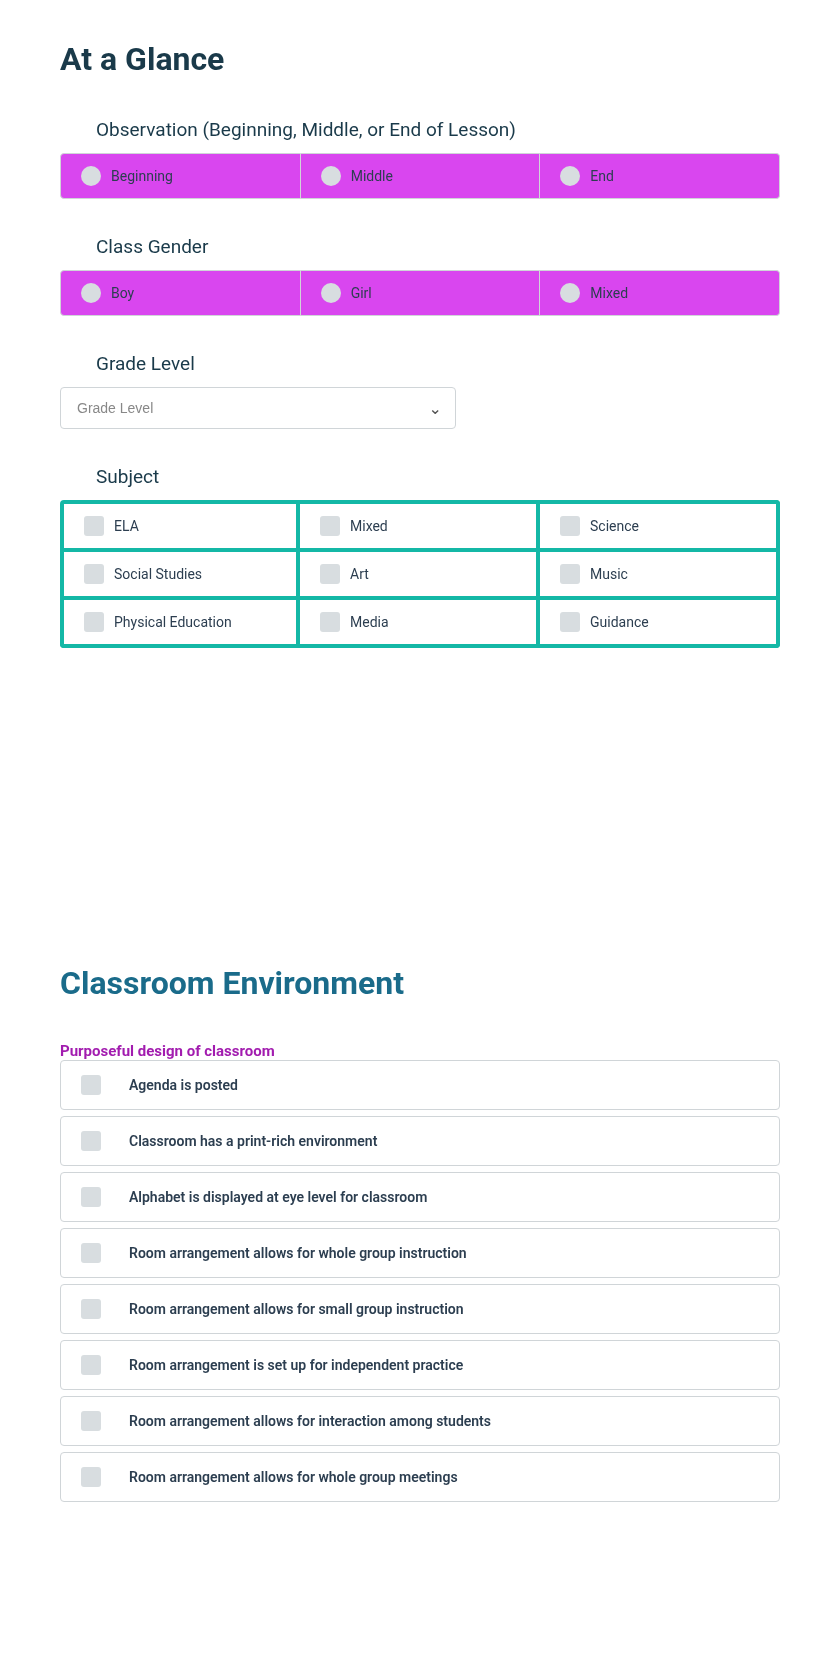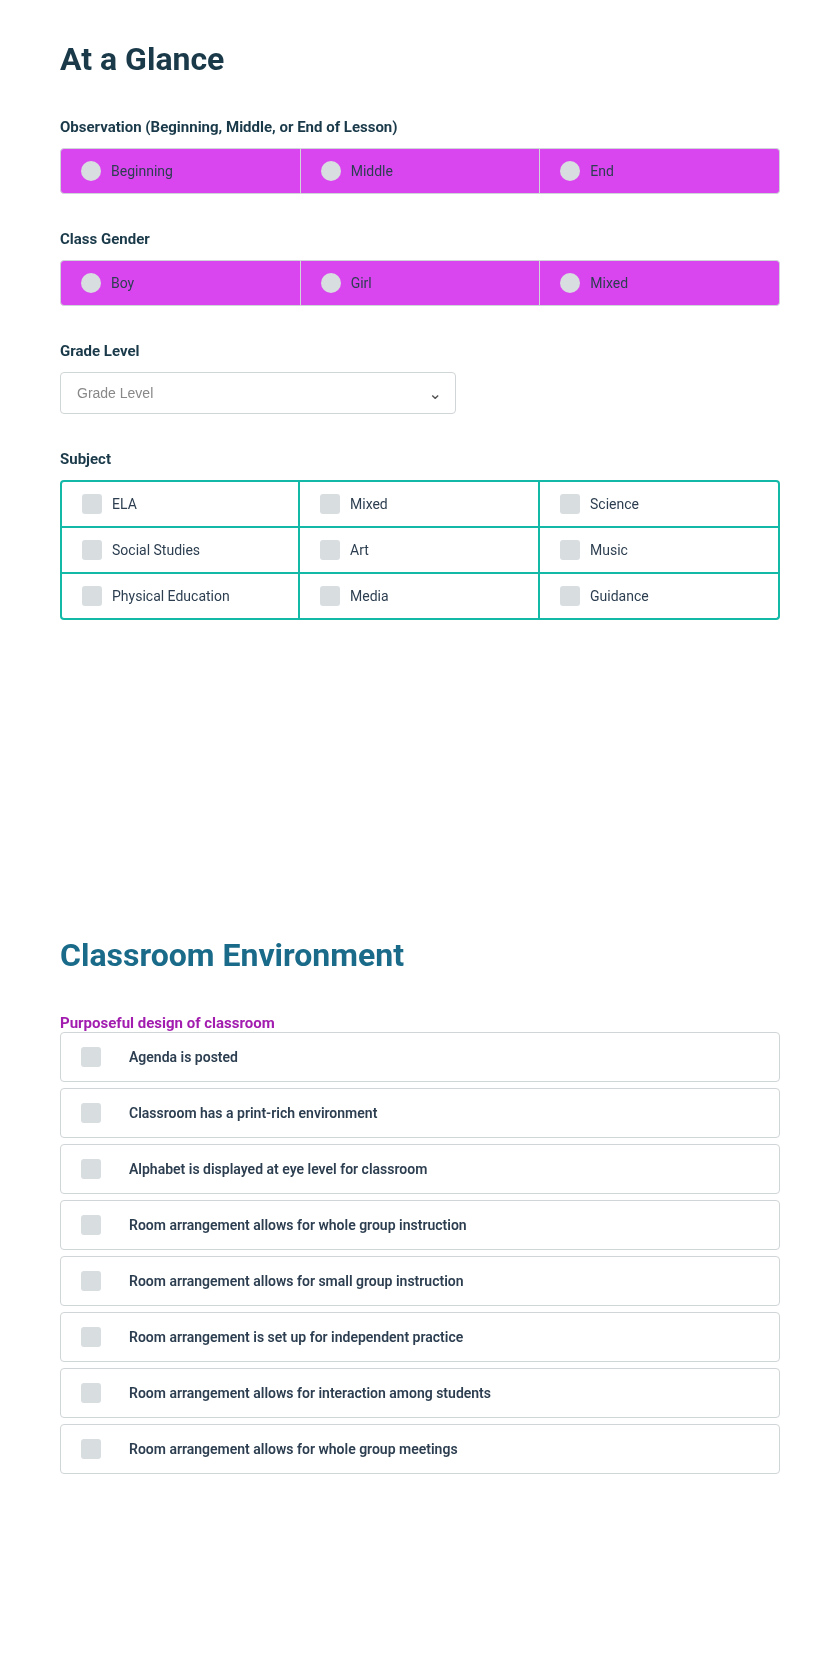--- a/index.html
+++ b/index.html
@@ -25,24 +25,25 @@
       font-weight: 700;
       color: #1a3a4a;
       margin-bottom: 40px;
     }
 
     .section-title.blue {
       color: #1a6b8a;
     }
 
     .field-label {
-      font-size: 15px;
-      font-weight: 700;
+      font-size: 19px;
+      font-weight: 400;
       color: #1a3a4a;
       margin-bottom: 12px;
+      margin-left: 36px;
     }
 
     .field-group {
       margin-bottom: 36px;
     }
 
     .radio-row {
       display: flex;
       gap: 0;
     }
@@ -91,21 +92,21 @@
     .subject-grid {
       display: grid;
       grid-template-columns: repeat(3, 1fr);
       gap: 0;
     }
 
     .subject-option {
       display: flex;
       align-items: center;
       gap: 10px;
-      border: 2px solid #14b8a6;
+      border: 4px solid #14b8a6;
       padding: 12px 20px;
       cursor: pointer;
       background: #ffffff;
       font-size: 14px;
       color: #2c3e50;
     }
 
     .subject-option:nth-child(1) { border-radius: 4px 0 0 0; }
     .subject-option:nth-child(3) { border-radius: 0 4px 0 0; }
     .subject-option:nth-child(7) { border-radius: 0 0 0 4px; }

